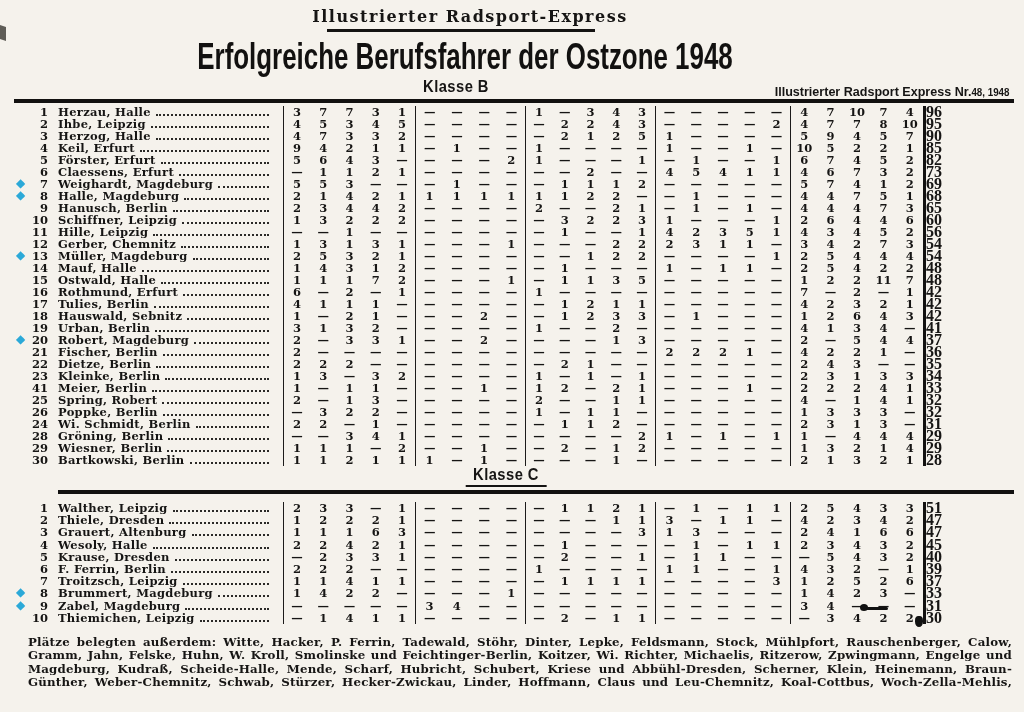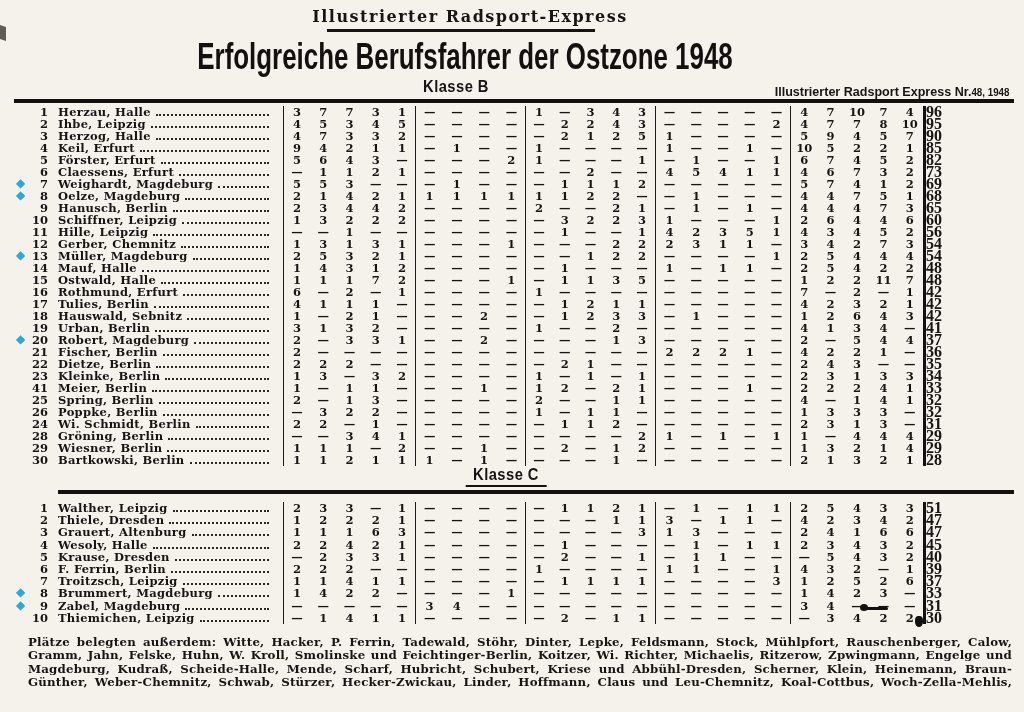--- a/index.html
+++ b/index.html
@@ -384,21 +384,21 @@
           <span class="cell">4</span>
           <span class="cell">1</span>
           <span class="cell">2</span>
         </span>
         <span class="c-total">69</span>
       </div>
       <div class="t-row">
         <span class="marker">◆</span>
         <span class="c-rank">8</span>
         <span class="c-name">
-          <span class="nm">Oelze, Magdeburg</span>
+          <span class="nm">Halle, Magdeburg</span>
           <span class="leader"></span>
         </span>
         <span class="grp g0">
           <span class="cell">2</span>
           <span class="cell">1</span>
           <span class="cell">4</span>
           <span class="cell">2</span>
           <span class="cell">1</span>
         </span>
         <span class="grp g1">
@@ -1115,21 +1115,21 @@
           <span class="cell">2</span>
           <span class="cell">4</span>
           <span class="cell">1</span>
         </span>
         <span class="c-total">33</span>
       </div>
       <div class="t-row">
         <span class="marker"></span>
         <span class="c-rank">25</span>
         <span class="c-name">
-          <span class="nm">Spring, Berlin</span>
+          <span class="nm">Spring, Robert</span>
           <span class="leader"></span>
         </span>
         <span class="grp g0">
           <span class="cell">2</span>
           <span class="cell">—</span>
           <span class="cell">1</span>
           <span class="cell">3</span>
           <span class="cell">—</span>
         </span>
         <span class="grp g1">

